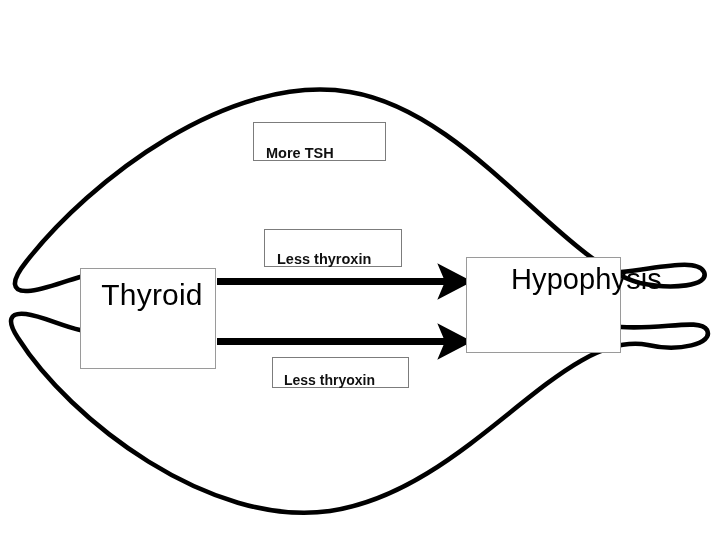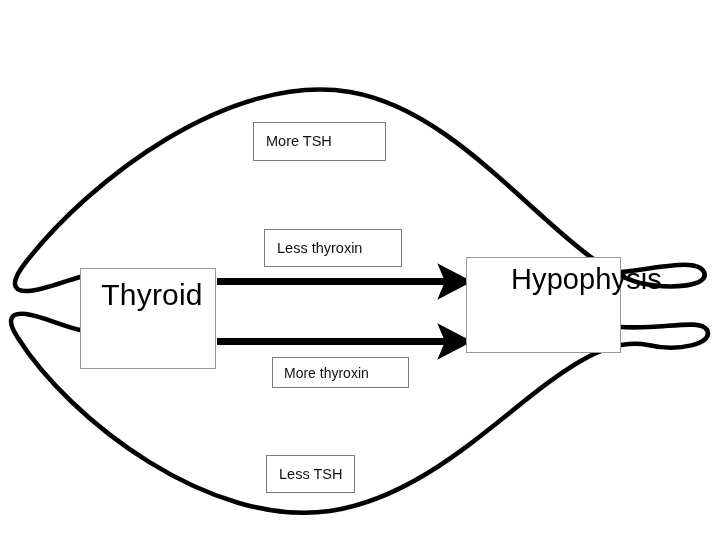--- a/index.html
+++ b/index.html
@@ -66,21 +66,22 @@
     margin-left: 36px;
   }
   
   .caption-box {
     position: absolute;
     box-sizing: border-box;
     background: #ffffff;
     border: 1px solid #7c7c7c;
     z-index: 4;
     display: flex;
-    align-items: center;
+    align-items: flex-end;
+    font-weight: bold;
   }
   .caption-text {
     padding-left: 12px;
     font-size: 14.5px;
     color: #101010;
     white-space: nowrap;
     line-height: 1;
   }
   #cap-more-tsh {
     left: 253px;
@@ -164,20 +165,17 @@
 
   <div class="caption-box" id="cap-more-tsh">
     <span class="caption-text">More TSH</span>
   </div>
 
   <div class="caption-box" id="cap-less-thyroxin">
     <span class="caption-text">Less thyroxin</span>
   </div>
 
   <div class="caption-box" id="cap-more-thyroxin">
-    <span class="caption-text">More thyroxin</span>
+    <span class="caption-text">Less thryoxin</span>
   </div>
 
-  <div class="caption-box" id="cap-less-tsh">
-    <span class="caption-text">Less TSH</span>
-  </div>
 
 </div>
 
 </body></html>

